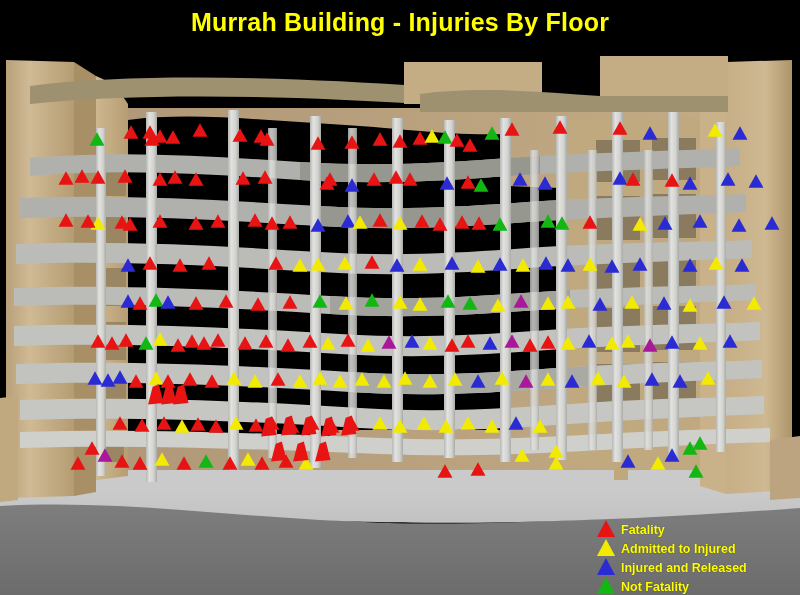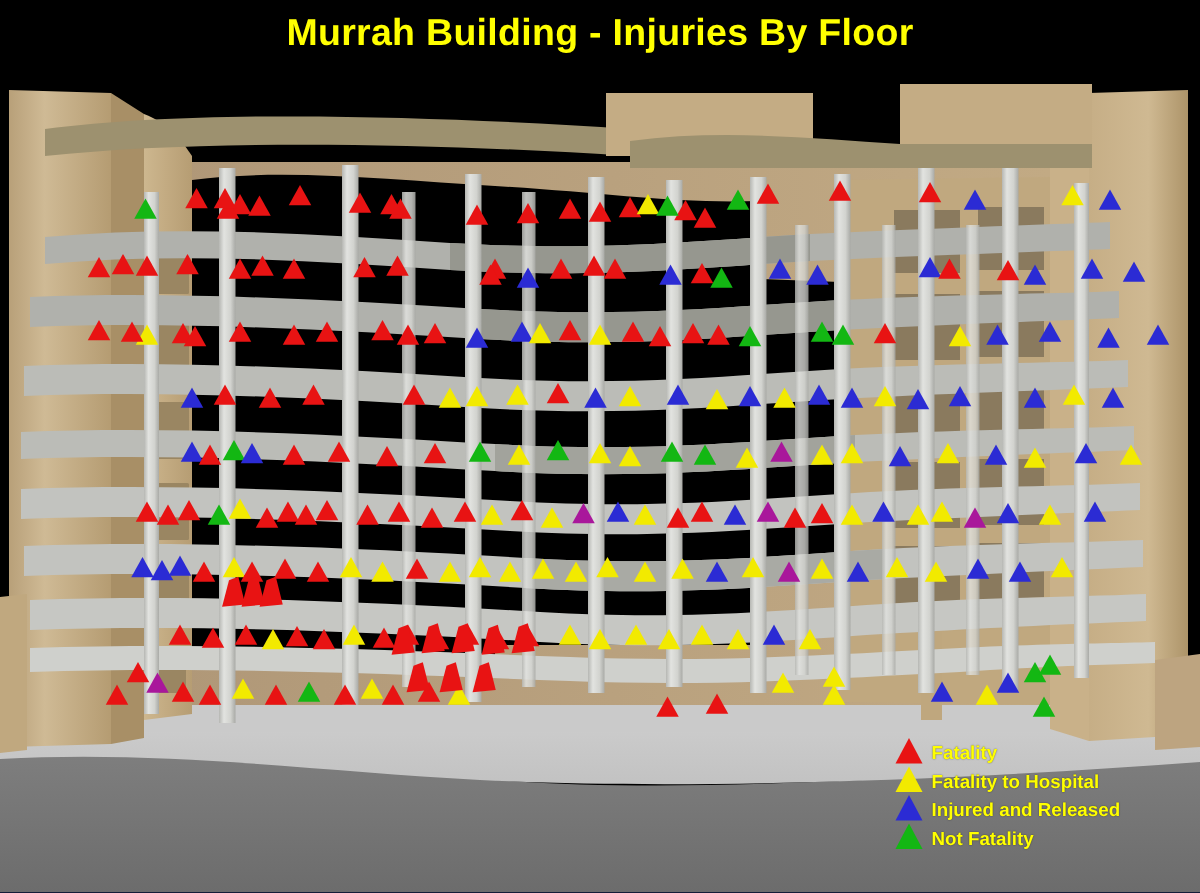--- a/index.html
+++ b/index.html
@@ -2,36 +2,36 @@
 <html><head>
 <meta charset="utf-8">
 <title>Murrah Building - Injuries By Floor</title>
 <style>
   html,body{margin:0;padding:0;background:#000;}
   body{
     width:800px;height:595px;overflow:hidden;position:relative;
     font-family:"Liberation Sans","DejaVu Sans",sans-serif;
     background:#000;
   }
-  #stage{position:absolute;inset:0;width:800px;height:595px;overflow:hidden;background:#1d4ed8;}
+  #stage{position:absolute;inset:0;width:800px;height:595px;overflow:hidden;background:#c2410c;}
 
   
   #title{
     position:absolute;left:0;top:8px;width:800px;text-align:center;
     font-size:25px;font-weight:bold;color:#ffff00;letter-spacing:.2px;
     font-family:"Liberation Sans","DejaVu Sans",sans-serif;
     z-index:60;
   }
 
   
   svg#scene{position:absolute;left:0;top:0;width:800px;height:595px;display:block;}
 
   
   #legend{
-    position:absolute;left:596px;top:492px;width:200px;z-index:70;text-align:right;
+    position:absolute;left:596px;top:520px;width:200px;z-index:70;text-align:right;
   }
   .leg-row{display:flex;align-items:center;height:19px;margin:0;}
   .leg-swatch{width:20px;height:17px;flex:0 0 20px;position:relative;margin-right:5px;}
   .leg-swatch i{
     position:absolute;left:1px;bottom:1px;width:0;height:0;
     border-left:9px solid transparent;border-right:9px solid transparent;
   }
   .leg-label{
     color:#ffff00;font-size:12.5px;font-weight:bold;white-space:nowrap;
     font-family:"Liberation Sans","DejaVu Sans",sans-serif;
@@ -456,21 +456,21 @@
       <span class="leg-swatch">
           <i style="border-bottom:17px solid #e81313"></i>
         </span>
       <span class="leg-label">Fatality</span>
     </div>
 
     <div class="leg-row">
       <span class="leg-swatch">
           <i style="border-bottom:17px solid #f2ea00"></i>
         </span>
-      <span class="leg-label">Fatality to Hospital</span>
+      <span class="leg-label">Admitted to Injured</span>
     </div>
 
     <div class="leg-row">
       <span class="leg-swatch">
           <i style="border-bottom:17px solid #2b2bd4"></i>
         </span>
       <span class="leg-label">Injured and Released</span>
     </div>
 
     <div class="leg-row">

